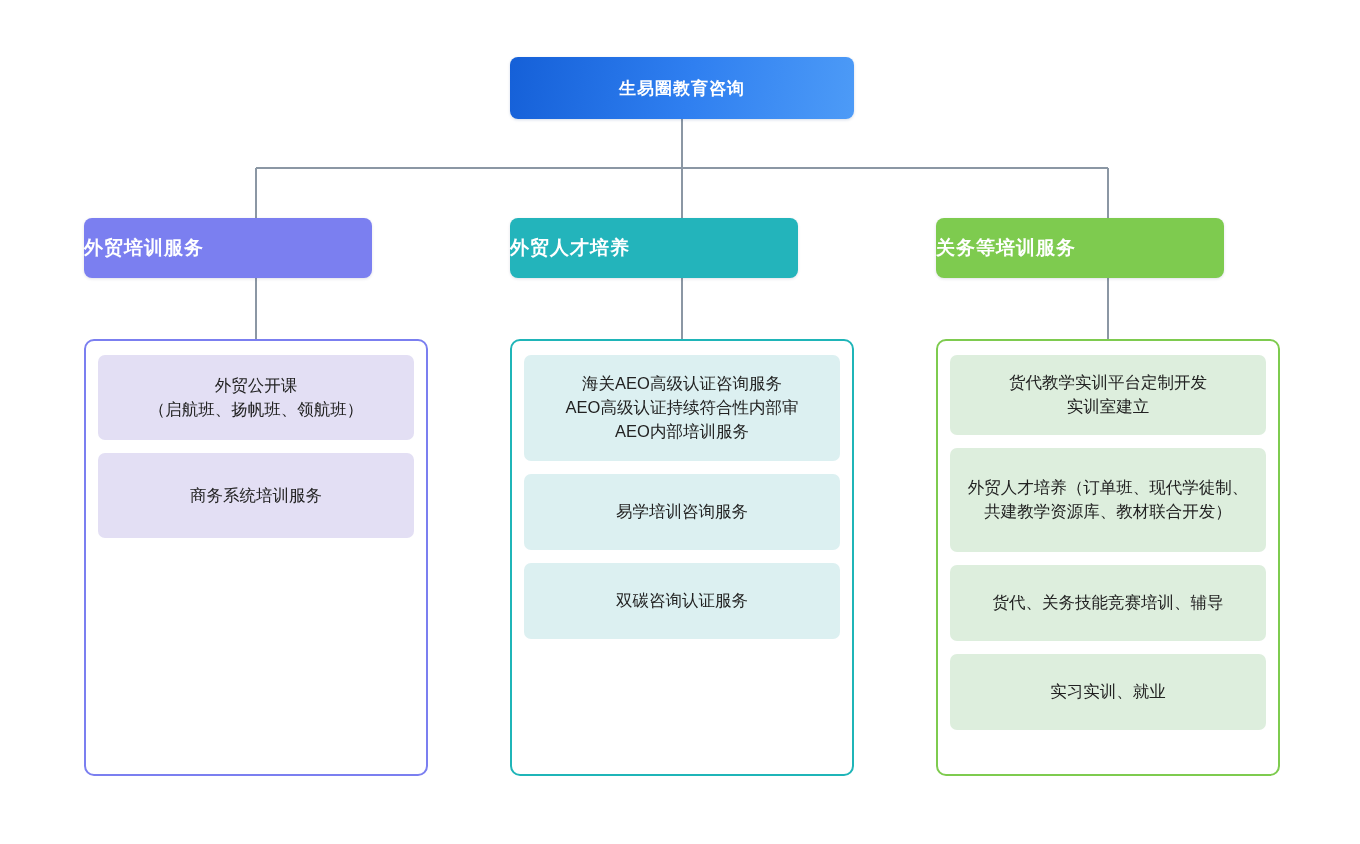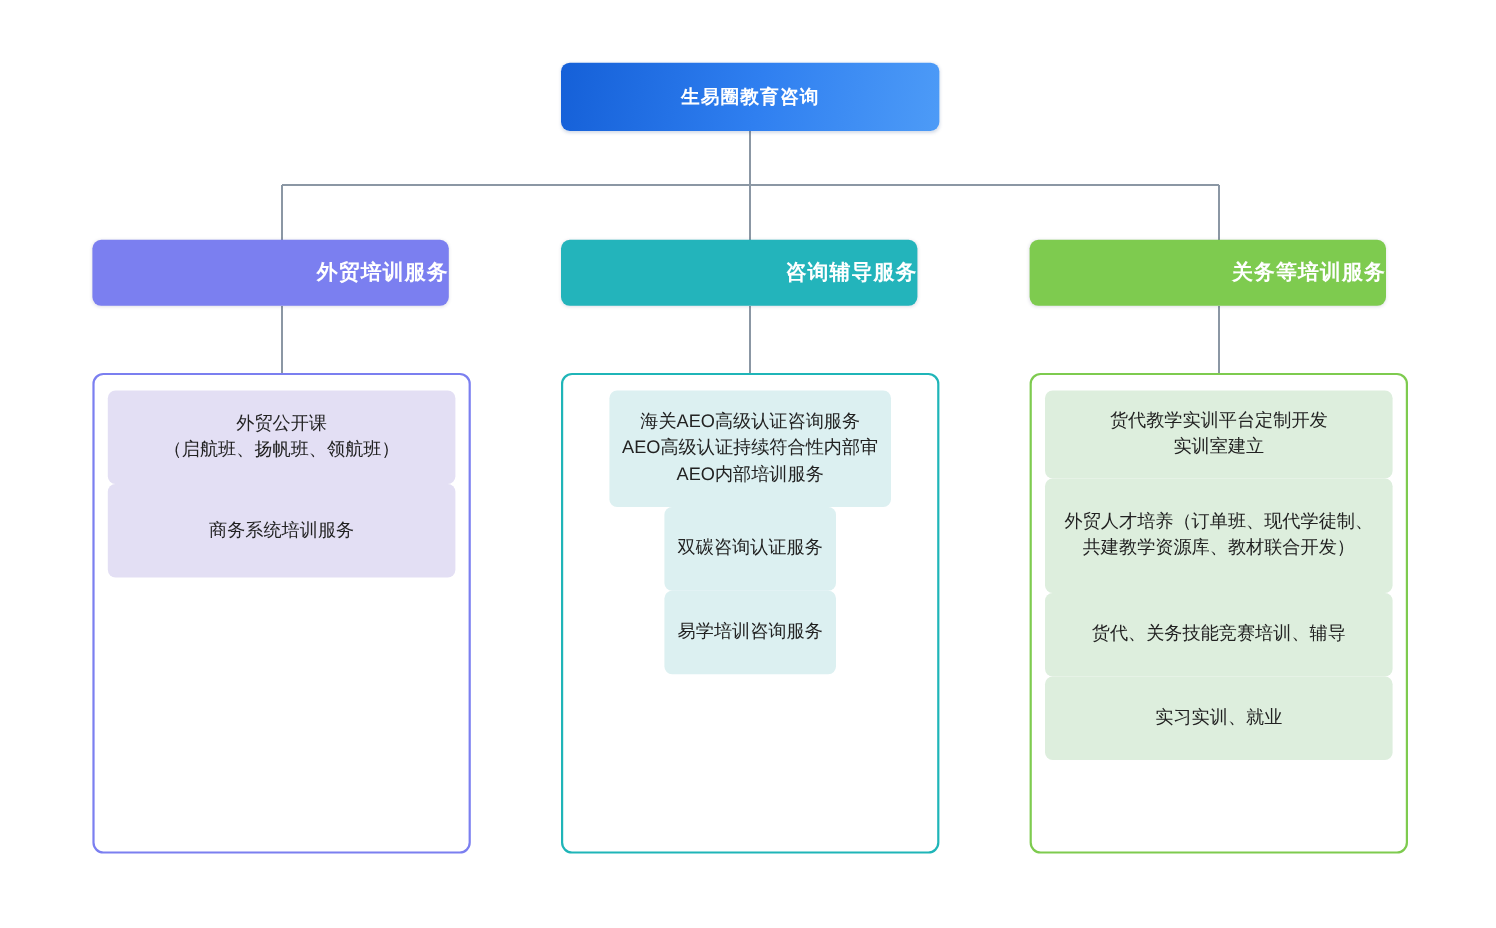--- a/index.html
+++ b/index.html
@@ -49,26 +49,26 @@
     color: #ffffff;
     font-size: 17px;
     font-weight: bold;
     letter-spacing: 1px;
   }
 
   
   .cat-header {
     position: absolute;
     top: 218px;
-    width: 324px;
+    width: 288px;
     height: 60px;
     border-radius: 8px;
     display: flex;
     align-items: center;
-    justify-content: flex-end;
+    justify-content: flex-start;
     box-shadow: 0 1px 3px rgba(40,40,90,0.14);
   }
   .cat-header .cat-title {
     color: #ffffff;
     font-size: 19px;
     font-weight: bold;
     letter-spacing: 1px;
   }
   #cat-header-0 { left: 84px;  background: #7b7ff0; }
   #cat-header-1 { left: 510px; background: #23b4bb; }
@@ -83,32 +83,33 @@
     box-sizing: border-box;
     border-radius: 10px;
     border: 2px solid #cccccc;
     background: #ffffff;
     padding: 14px 12px;
     display: flex;
     flex-direction: column;
     justify-content: flex-start;
   }
   #col-panel-0 { left: 84px;  border-color: #7b7ff0; }
-  #col-panel-1 { left: 510px; border-color: #1fb5b8; align-items: center; }
+  #col-panel-1 { left: 510px; border-color: #1fb5b8; }
   #col-panel-2 { left: 936px; border-color: #7ecb4f; }
 
   
   .leaf-card {
     box-sizing: border-box;
     border-radius: 7px;
     display: flex;
     align-items: center;
     justify-content: center;
     text-align: center;
     padding: 8px 12px;
+    margin-bottom: 13px;
     color: #222222;
     font-size: 16.5px;
     line-height: 1.45;
     white-space: pre-line;
   }
   .leaf-card:last-child { margin-bottom: 0; }
 
   #col-panel-0 .leaf-card { background: #e3dff4; }
   #col-panel-1 .leaf-card { background: #dcf0f1; }
   #col-panel-2 .leaf-card { background: #ddeedd; text-align: center; }
@@ -152,38 +153,38 @@
   </svg>
 
   <div class="root-node">
     <span class="node-title">生易圈教育咨询</span>
   </div>
 
   <div class="cat-header" id="cat-header-0">
     <span class="cat-title">外贸培训服务</span>
   </div>
   <div class="cat-header" id="cat-header-1">
-    <span class="cat-title">咨询辅导服务</span>
+    <span class="cat-title">外贸人才培养</span>
   </div>
   <div class="cat-header" id="cat-header-2">
     <span class="cat-title">关务等培训服务</span>
   </div>
 
   <div class="col-panel" id="col-panel-0">
     <div class="leaf-card">外贸公开课
 （启航班、扬帆班、领航班）</div>
     <div class="leaf-card">商务系统培训服务</div>
   </div>
 
   <div class="col-panel" id="col-panel-1">
     <div class="leaf-card">海关AEO高级认证咨询服务
 AEO高级认证持续符合性内部审
 AEO内部培训服务</div>
+    <div class="leaf-card">易学培训咨询服务</div>
     <div class="leaf-card">双碳咨询认证服务</div>
-    <div class="leaf-card">易学培训咨询服务</div>
   </div>
 
   <div class="col-panel" id="col-panel-2">
     <div class="leaf-card">货代教学实训平台定制开发
 实训室建立</div>
     <div class="leaf-card">外贸人才培养（订单班、现代学徒制、共建教学资源库、教材联合开发）</div>
     <div class="leaf-card">货代、关务技能竞赛培训、辅导</div>
     <div class="leaf-card">实习实训、就业</div>
   </div>
 

